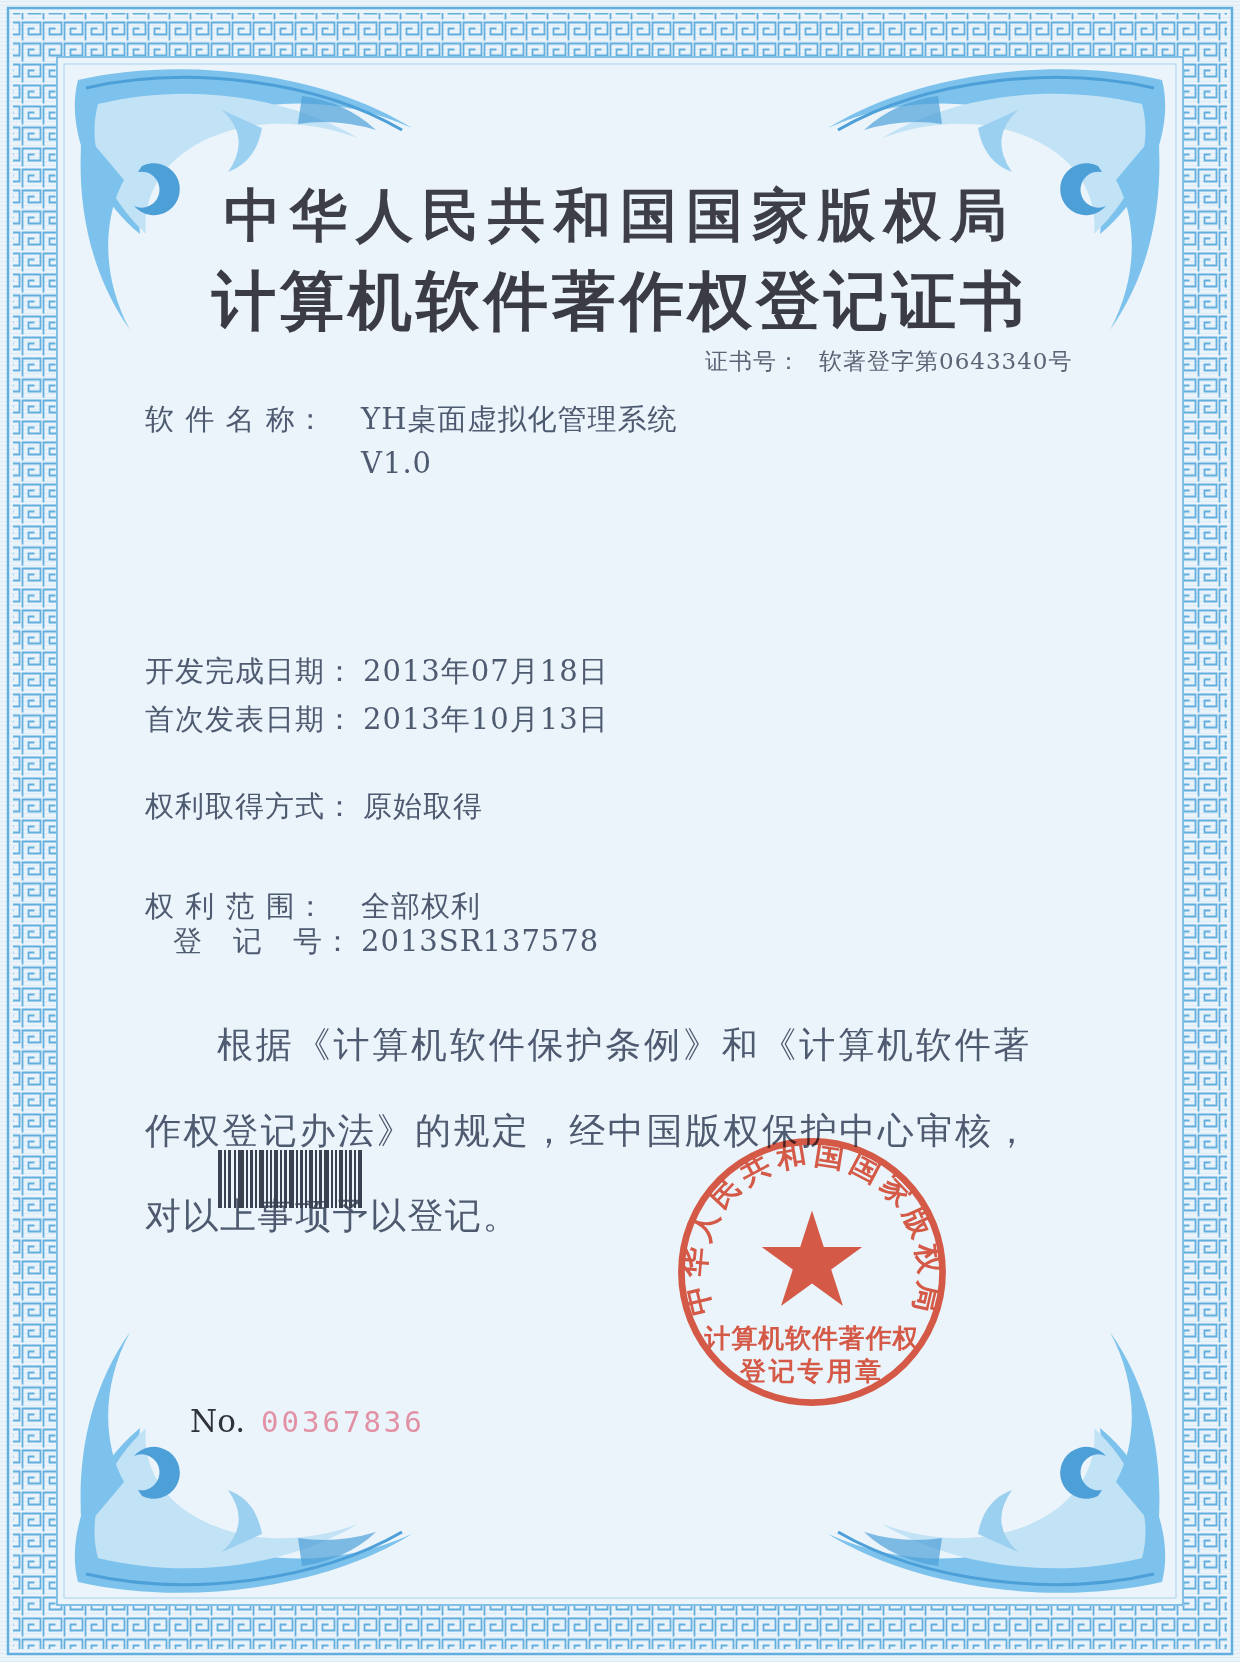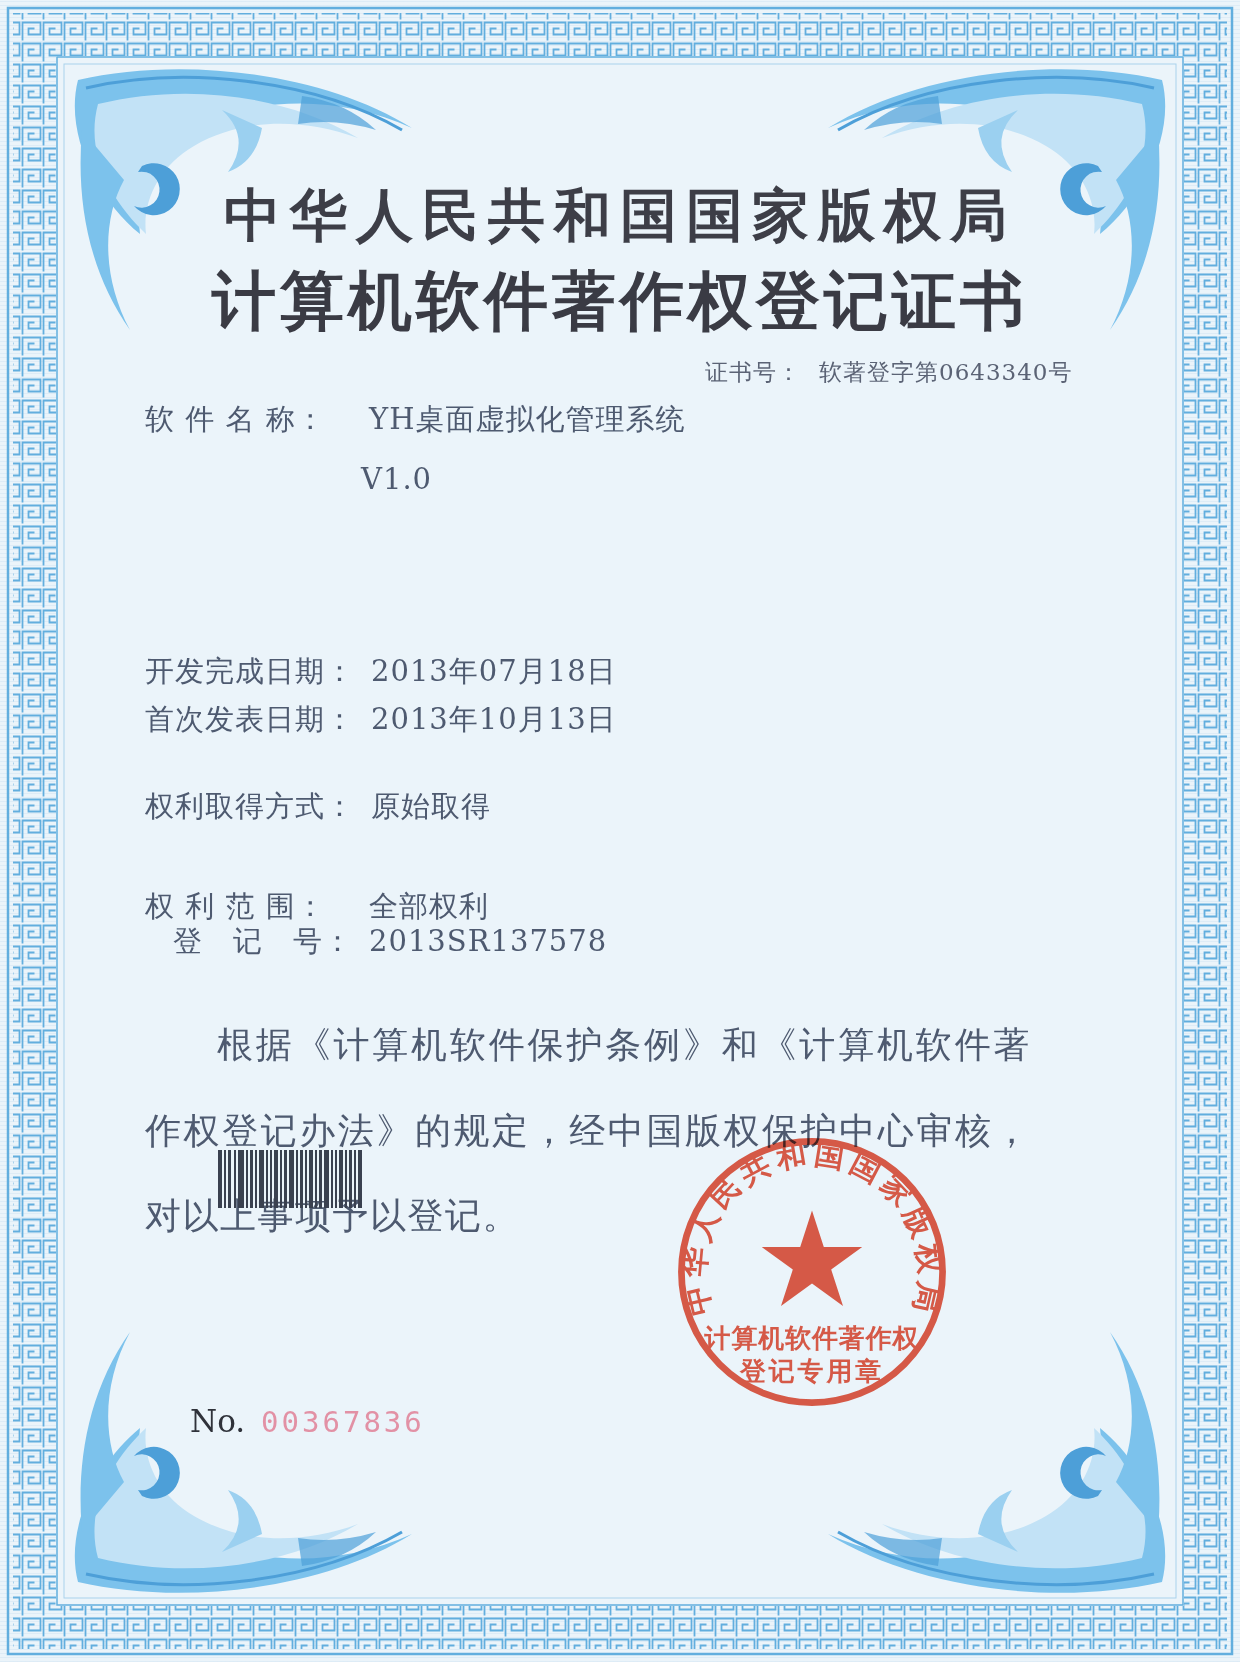--- a/index.html
+++ b/index.html
@@ -20,29 +20,29 @@
     position:absolute;left:0;top:178px;width:1240px;margin:0;
     text-align:center;font-size:57px;font-weight:bold;color:#3d3e47;
     letter-spacing:9px;
   }
   .certificate-title{
     position:absolute;left:0;top:258px;width:1240px;margin:0;
     text-align:center;font-size:64px;font-weight:bold;color:#3a3b44;
     letter-spacing:4px;
   }
   .cert-no-line{
-    position:absolute;left:705px;top:357px;
+    position:absolute;left:705px;top:346px;
     font-size:23px;color:#5b6375;letter-spacing:1px;
   }
   .cert-no-line .num{margin-left:18px;}
 
   .field{position:absolute;left:145px;font-size:29px;color:#4e5a70;}
   .field .label{display:inline-block;min-width:208px;letter-spacing:1px;}
-  .field .value{margin-left:16px;letter-spacing:1px;}
-  .field .version{display:block;margin-left:216px;margin-top:22px;letter-spacing:1px;}
+  .field .value{margin-left:8px;letter-spacing:1px;}
+  .field .version{display:block;margin-left:216px;margin-top:6px;letter-spacing:1px;}
 
   .f-name{top:400px;}
   .f-owner{top:524px;}
   .f-dev{top:652px;}
   .f-pub{top:700px;}
   .f-acq{top:787px;}
   .f-scope{top:887px;}
   .f-reg{top:922px;text-align:right;}
 
   .statement{

